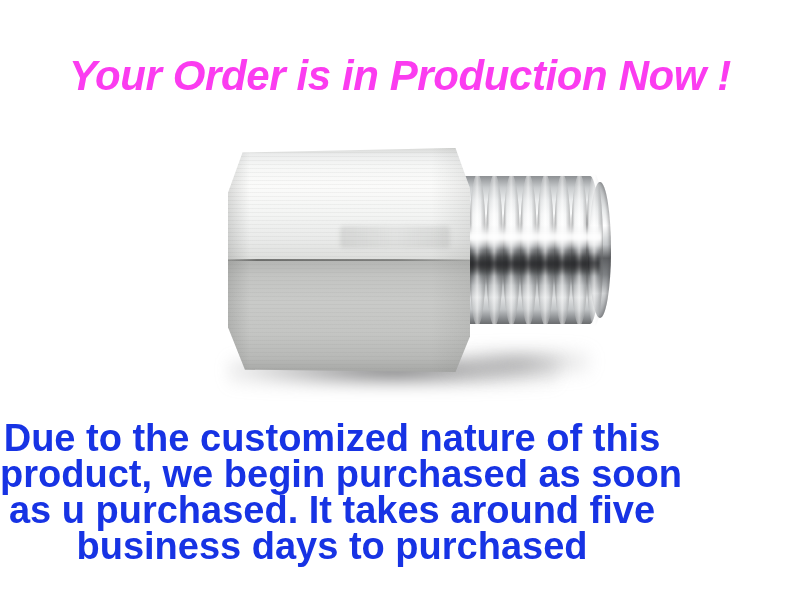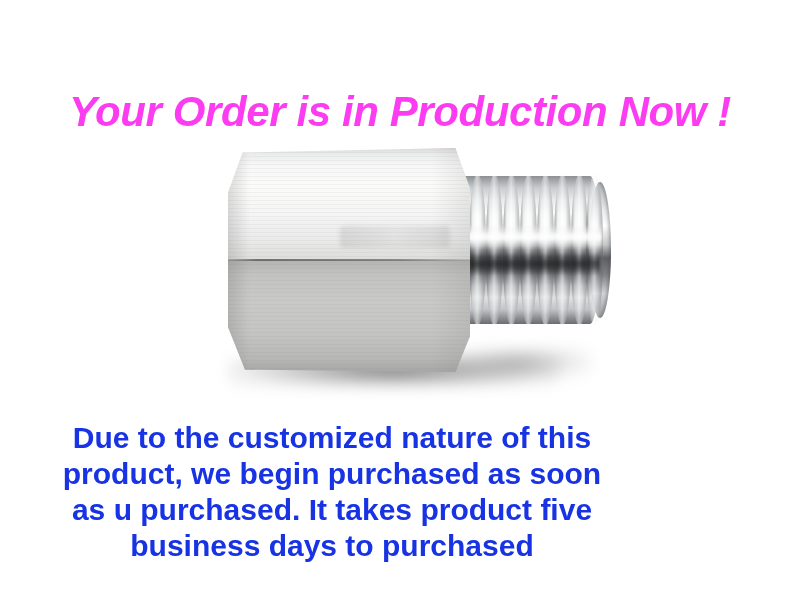--- a/index.html
+++ b/index.html
@@ -26,21 +26,20 @@
     top: 52px;
     width: 800px;
     text-align: center;
     font-family: "Liberation Sans", sans-serif;
     font-weight: bold;
     font-style: italic;
     font-size: 42px;
     letter-spacing: -0.4px;
     color: #fb3cf0;
     white-space: nowrap;
-    margin-top: 36px;
   }
 
   
   #product-photo {
     position: absolute;
     left: 150px;
     top: 120px;
     width: 520px;
     height: 290px;
   }
@@ -253,21 +252,21 @@
 
   
   #body-copy {
     position: absolute;
     left: 0;
     top: 420px;
     width: 664px;
     text-align: center;
     font-family: "Liberation Sans", sans-serif;
     font-weight: bold;
-    font-size: 30px;
+    font-size: 38px;
     line-height: 36px;
     color: #1733e4;
   }
   #body-copy .line {
     display: block;
     white-space: nowrap;
   }
 </style>
 </head>
 <body>
@@ -304,17 +303,17 @@
       <div class="hex-brush"></div>
       <div class="hex-edge"></div>
       <div class="hex-shade"></div>
     </div>
 
   </div>
 
   <div id="body-copy">
     <span class="line">Due to the customized nature of this</span>
     <span class="line">product, we begin purchased as soon</span>
-    <span class="line">as u purchased. It takes product five</span>
+    <span class="line">as u purchased. It takes around five</span>
     <span class="line">business days to purchased</span>
   </div>
 
 </div>
 
 </body></html>

